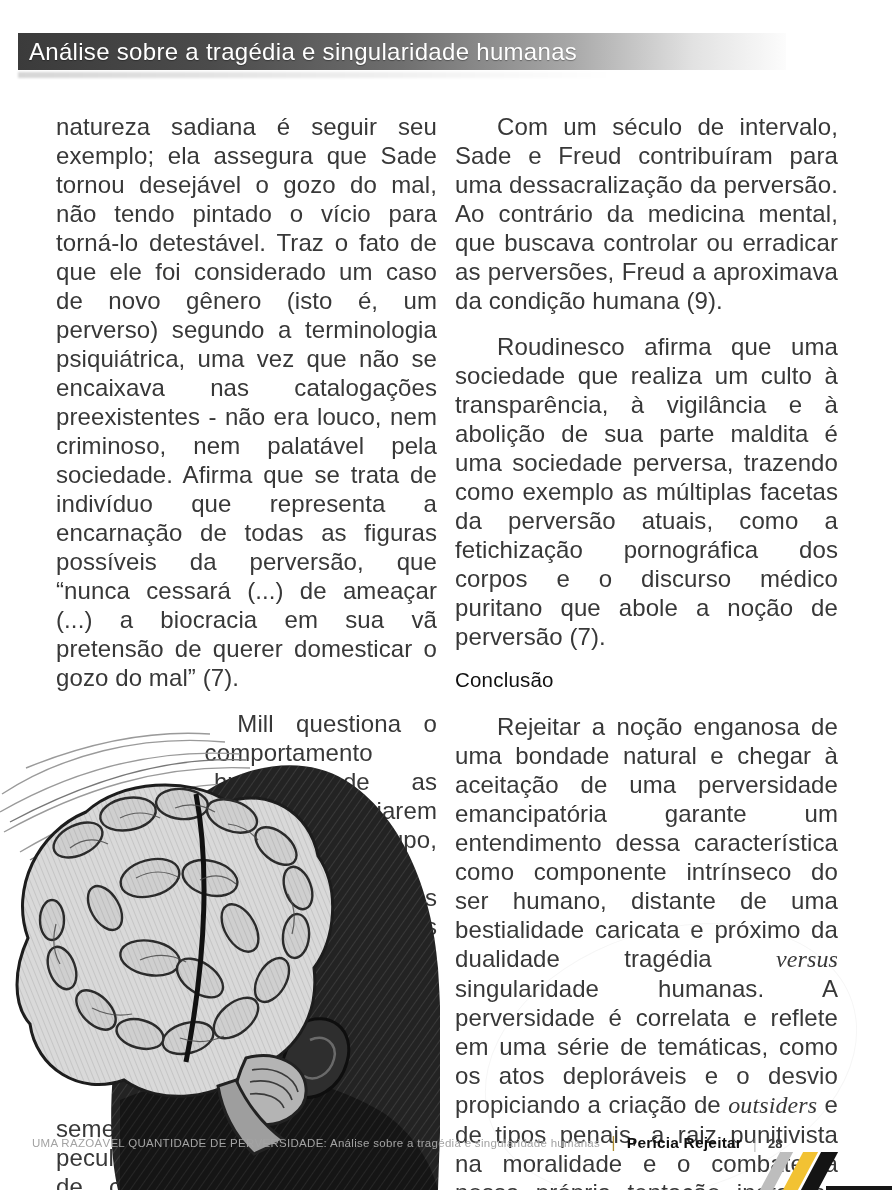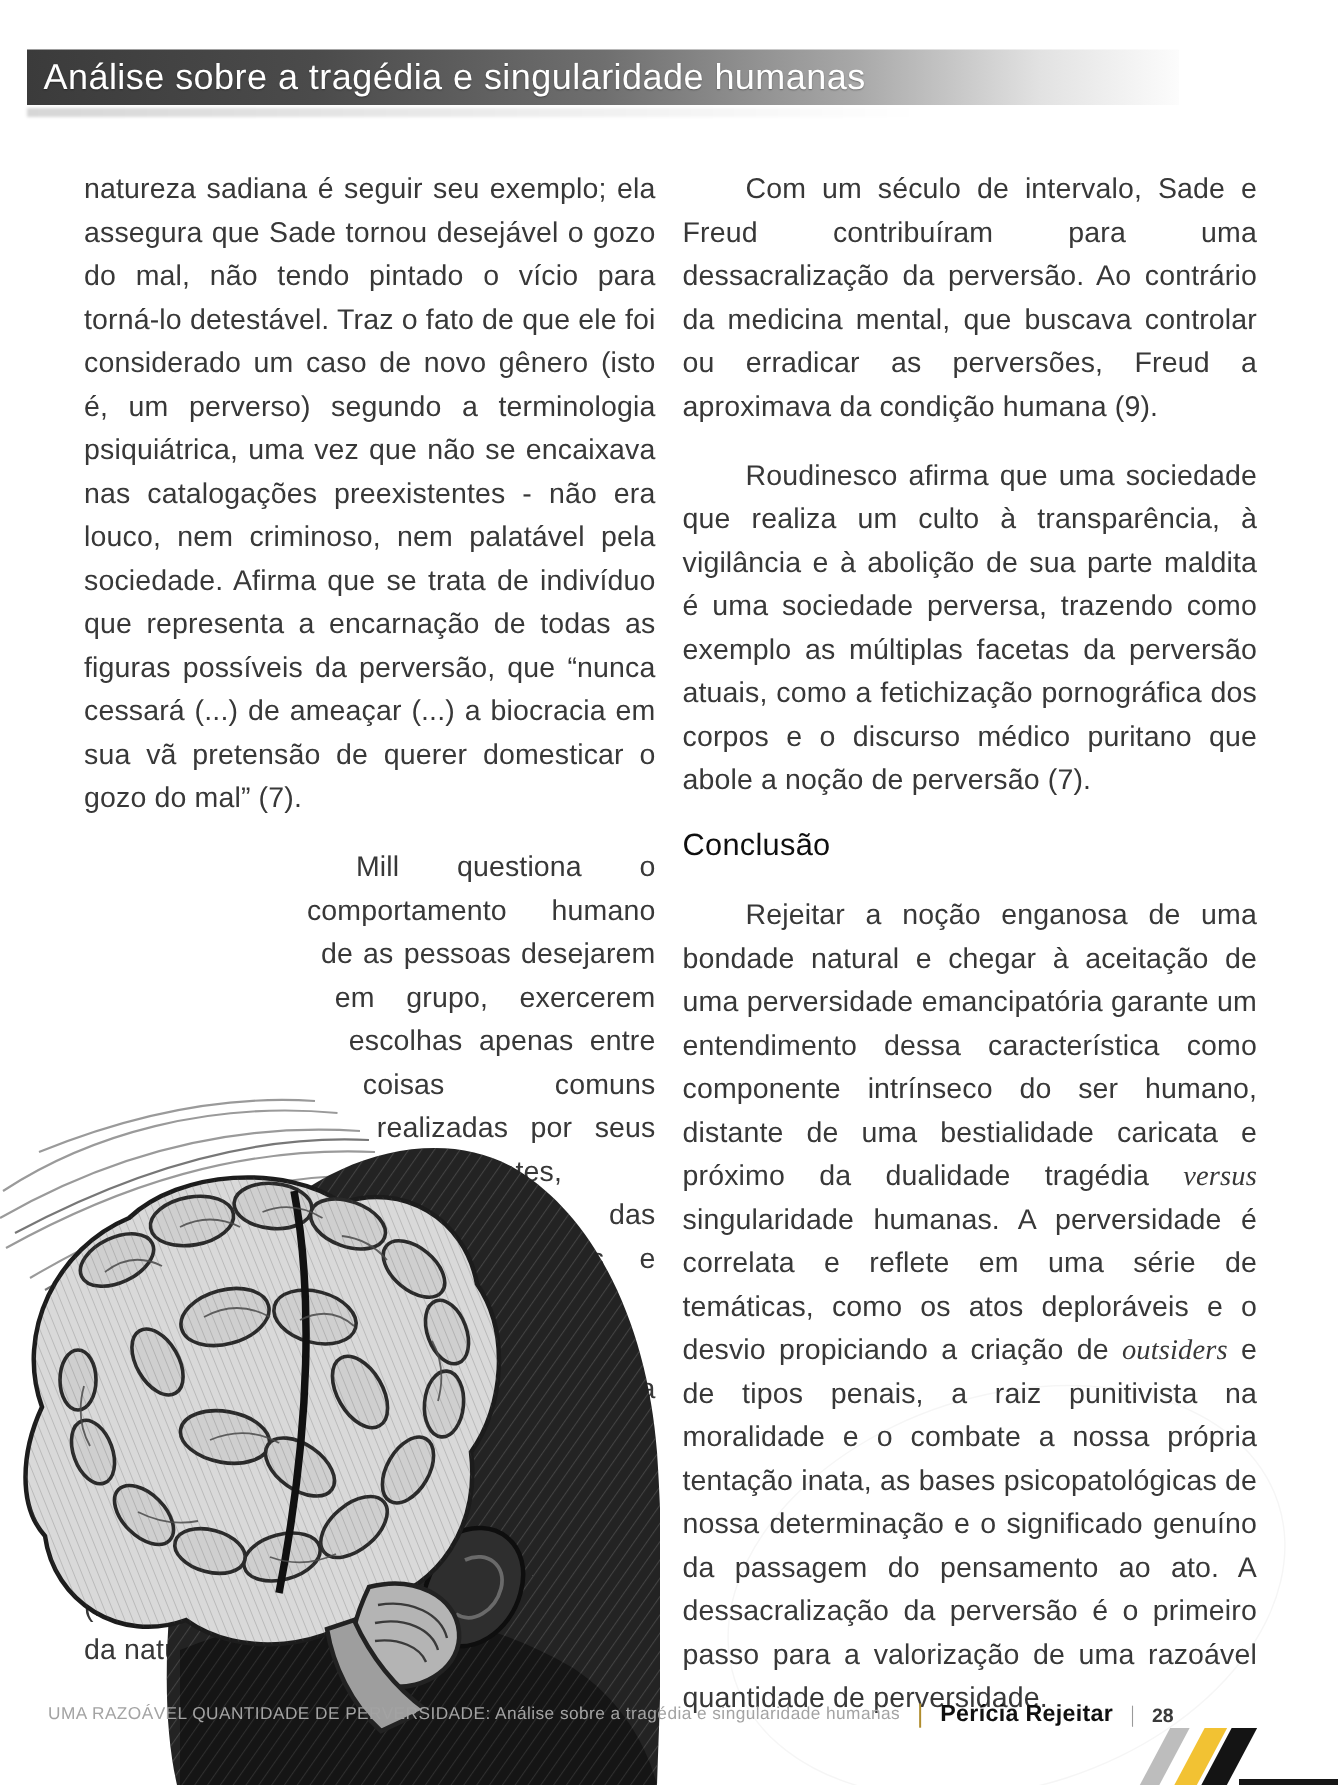--- a/index.html
+++ b/index.html
@@ -22,21 +22,21 @@
     text-shadow:0 1px 1px rgba(0,0,0,.35);
   }
   .topbar-shadow{
     position:absolute;left:18px;top:72px;width:700px;height:6px;
     background:linear-gradient(to right,rgba(0,0,0,.16),rgba(0,0,0,0) 85%);
     filter:blur(1px);
   }
 
   
   .col{position:absolute;top:112px;text-align:justify;color:#383838;}
-  .col p{font-size:19px;line-height:29px;margin:0 0 17px 0;letter-spacing:.1px;}
+  .col p{font-size:24px;line-height:29px;margin:0 0 17px 0;letter-spacing:.1px;}
   .col-left{left:56px;width:381px;}
   .col-right{left:455px;width:383px;}
   .indent{text-indent:42px;}
   .noindent{text-indent:0;}
   h2.conclusion{
     font-size:20.5px;font-weight:normal;color:#0f0f0f;
     margin:6px 0 20px 0;text-align:left;letter-spacing:.2px;
   }
   em{font-style:italic;font-family:Liberation Serif, serif;}
 

